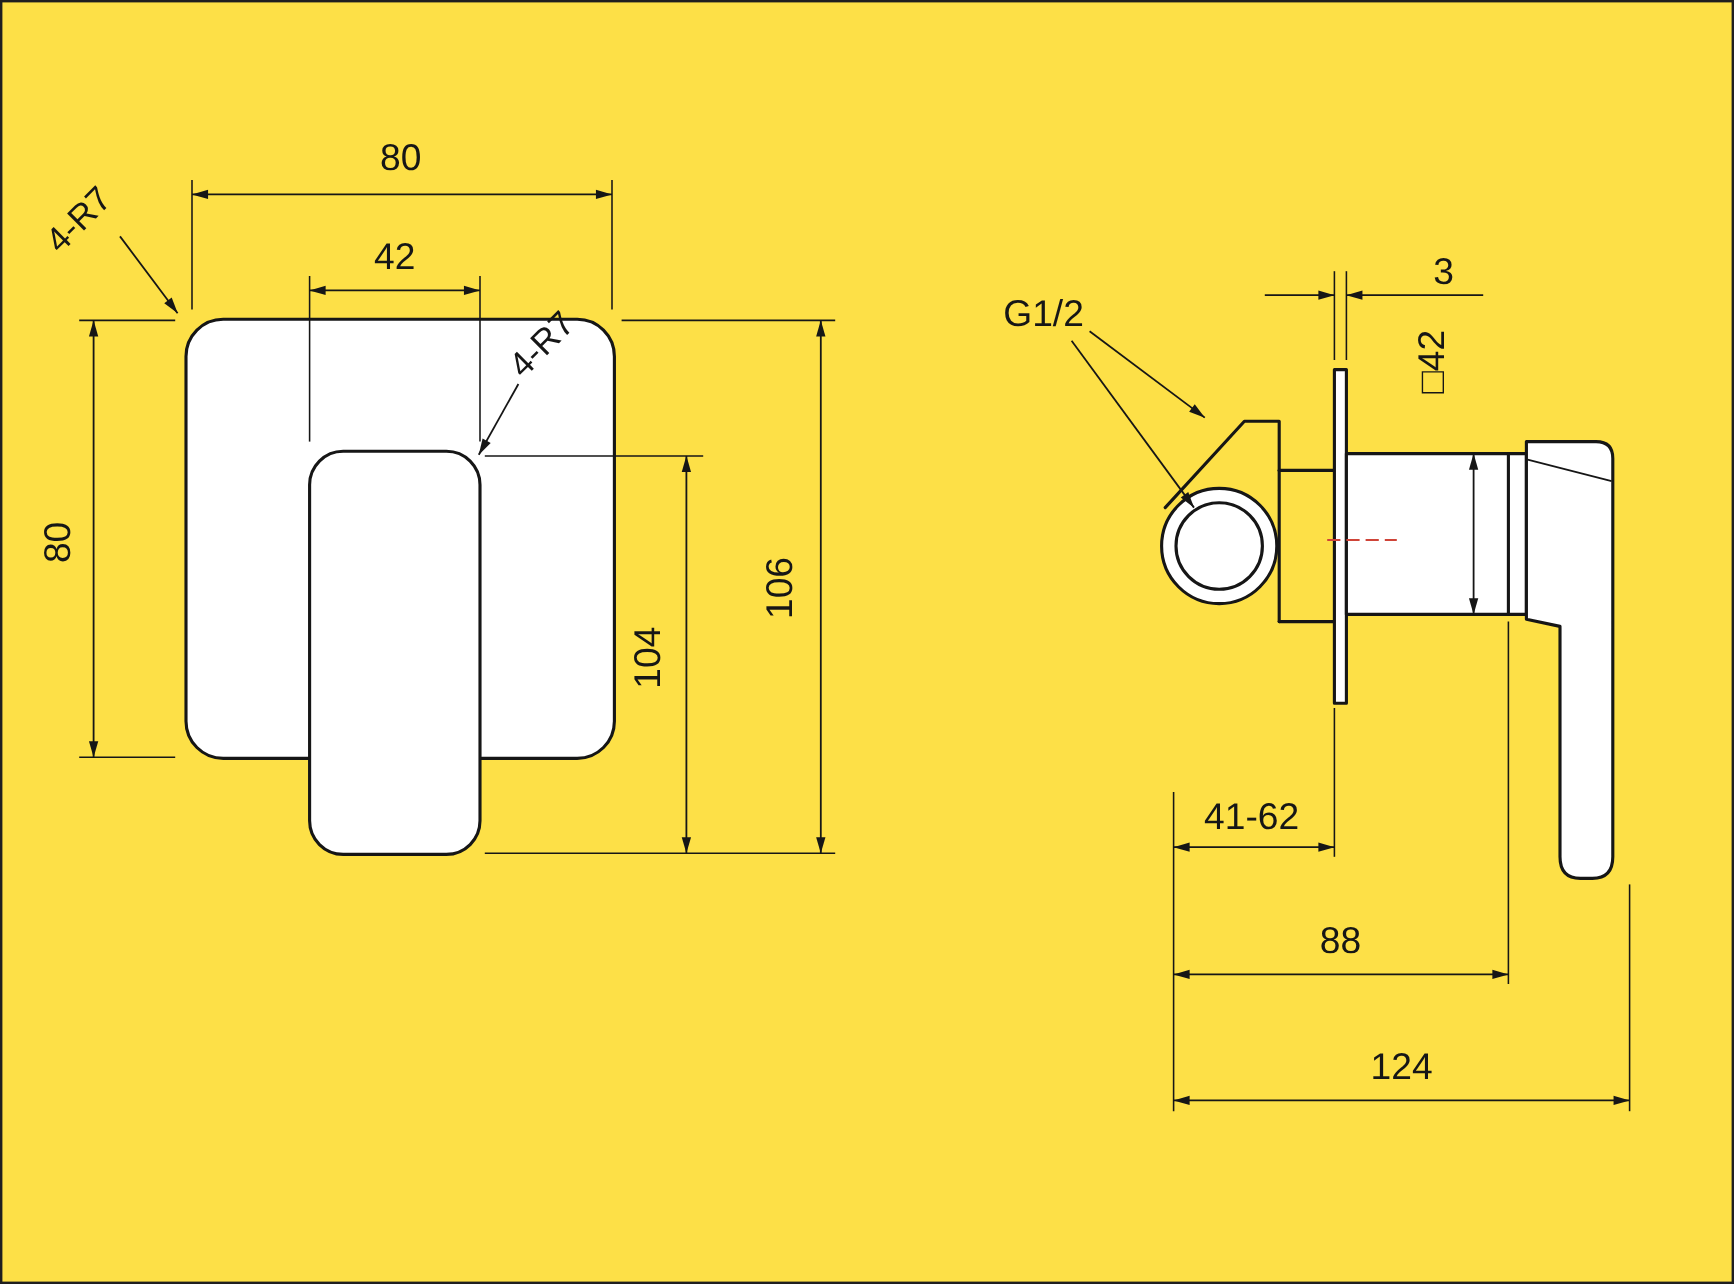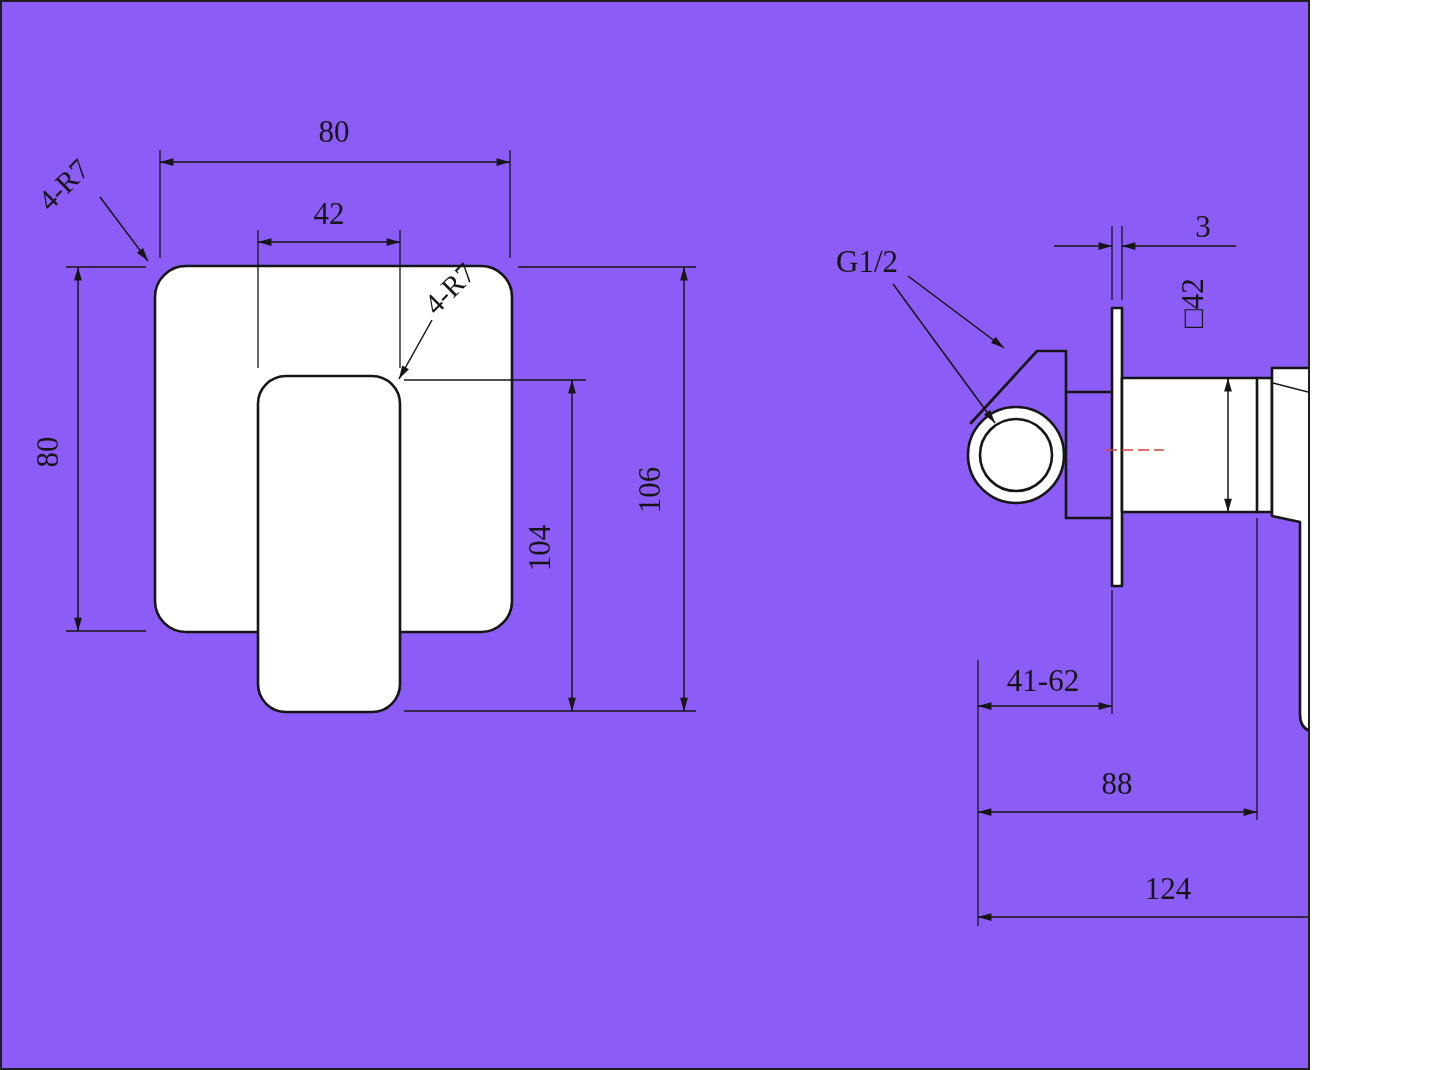--- a/index.html
+++ b/index.html
@@ -1,20 +1,20 @@
 <!DOCTYPE html>
 <html><head>
 <meta charset="utf-8">
 <style>
   html,body{margin:0;padding:0;background:#ffffff;}
   .stage{
     position:relative;
-    width:1310px;height:1070px;
-    background:#8b5cf6;
-    font-family:Liberation Serif, serif;
+    width:1445px;height:1070px;
+    background:#fde047;
+    font-family:Liberation Sans, sans-serif;
     overflow:hidden;
   }
   .frame{position:absolute;inset:0;border:2px solid #1f1f1f;pointer-events:none;}
   svg text{fill:#161616;}
   .geo{stroke:#161616;stroke-width:2.6;fill:none;stroke-linejoin:round;stroke-linecap:round;}
   .geow{stroke:#161616;stroke-width:2.6;fill:#ffffff;stroke-linejoin:round;}
   .dim{stroke:#161616;stroke-width:1.5;fill:none;}
   .ext{stroke:#161616;stroke-width:1.3;fill:none;}
   .red{stroke:#cf4438;stroke-width:1.6;fill:none;stroke-dasharray:11 5;}
   .lbl{font-size:31px;}

